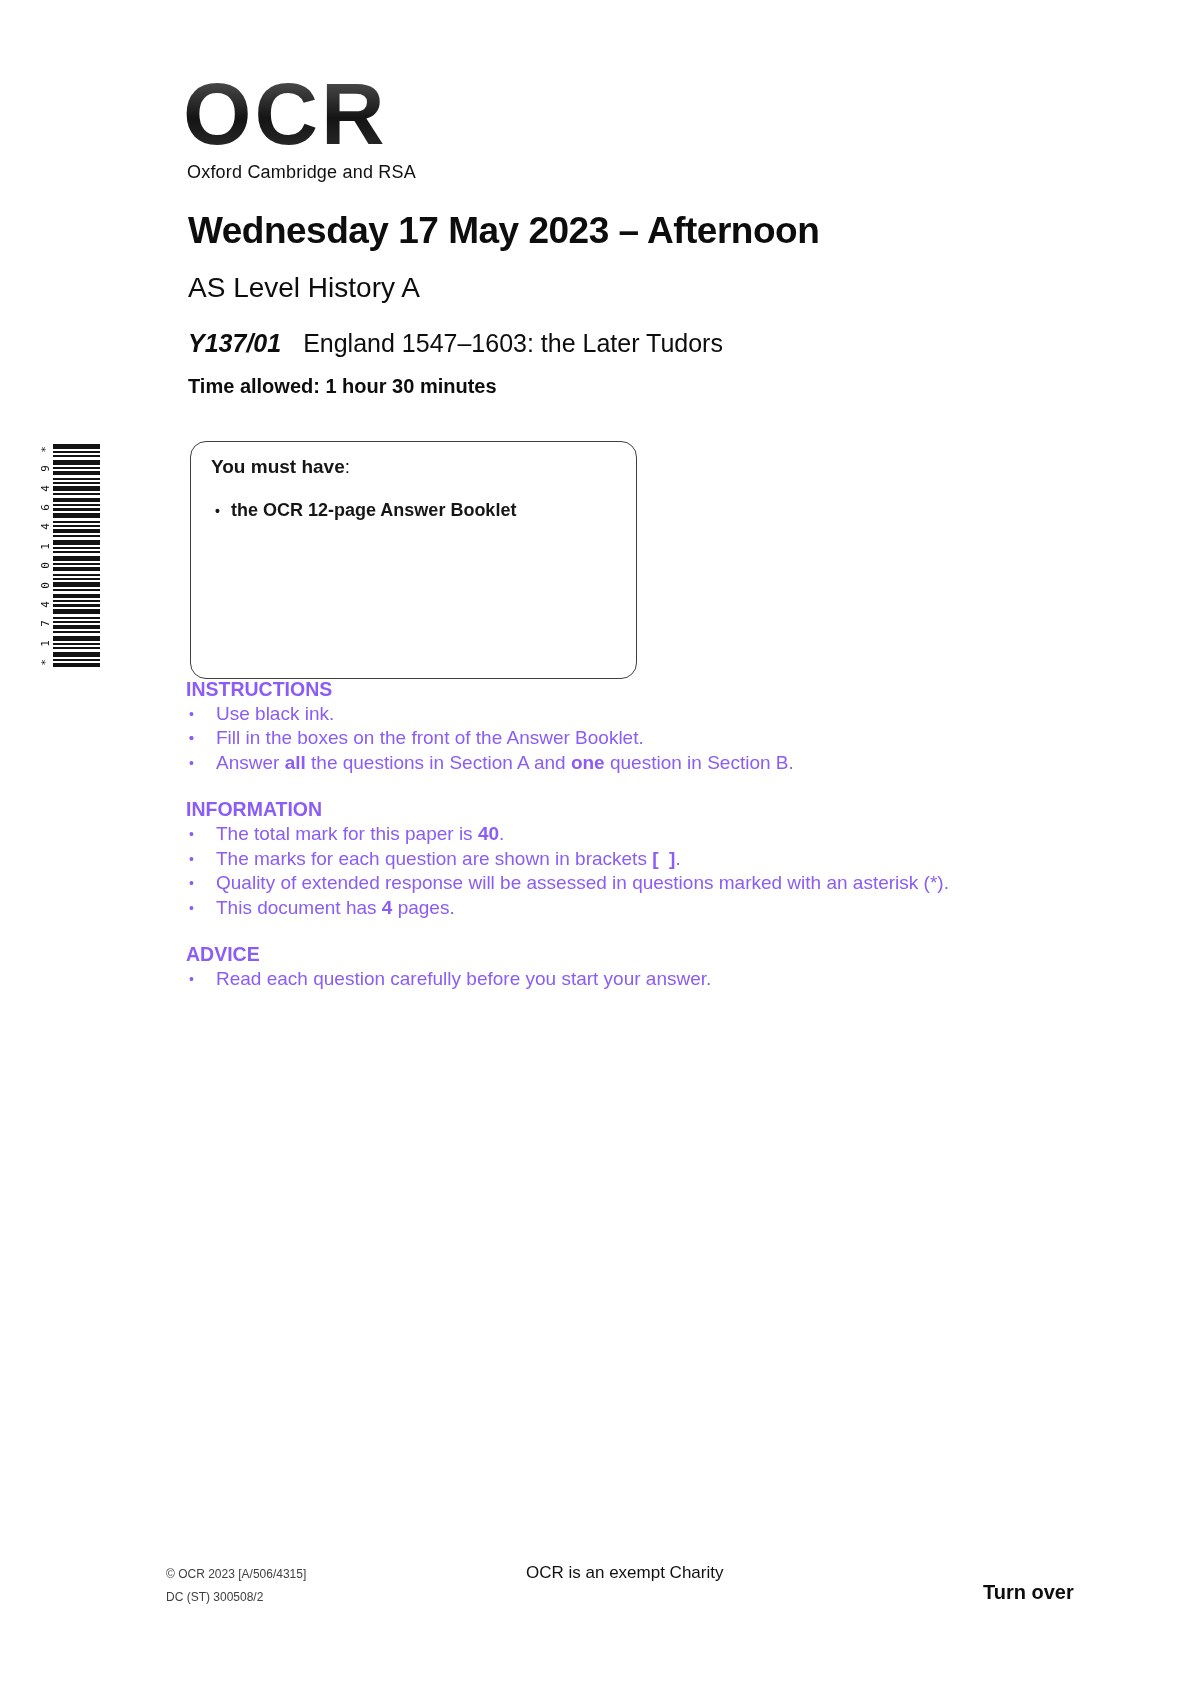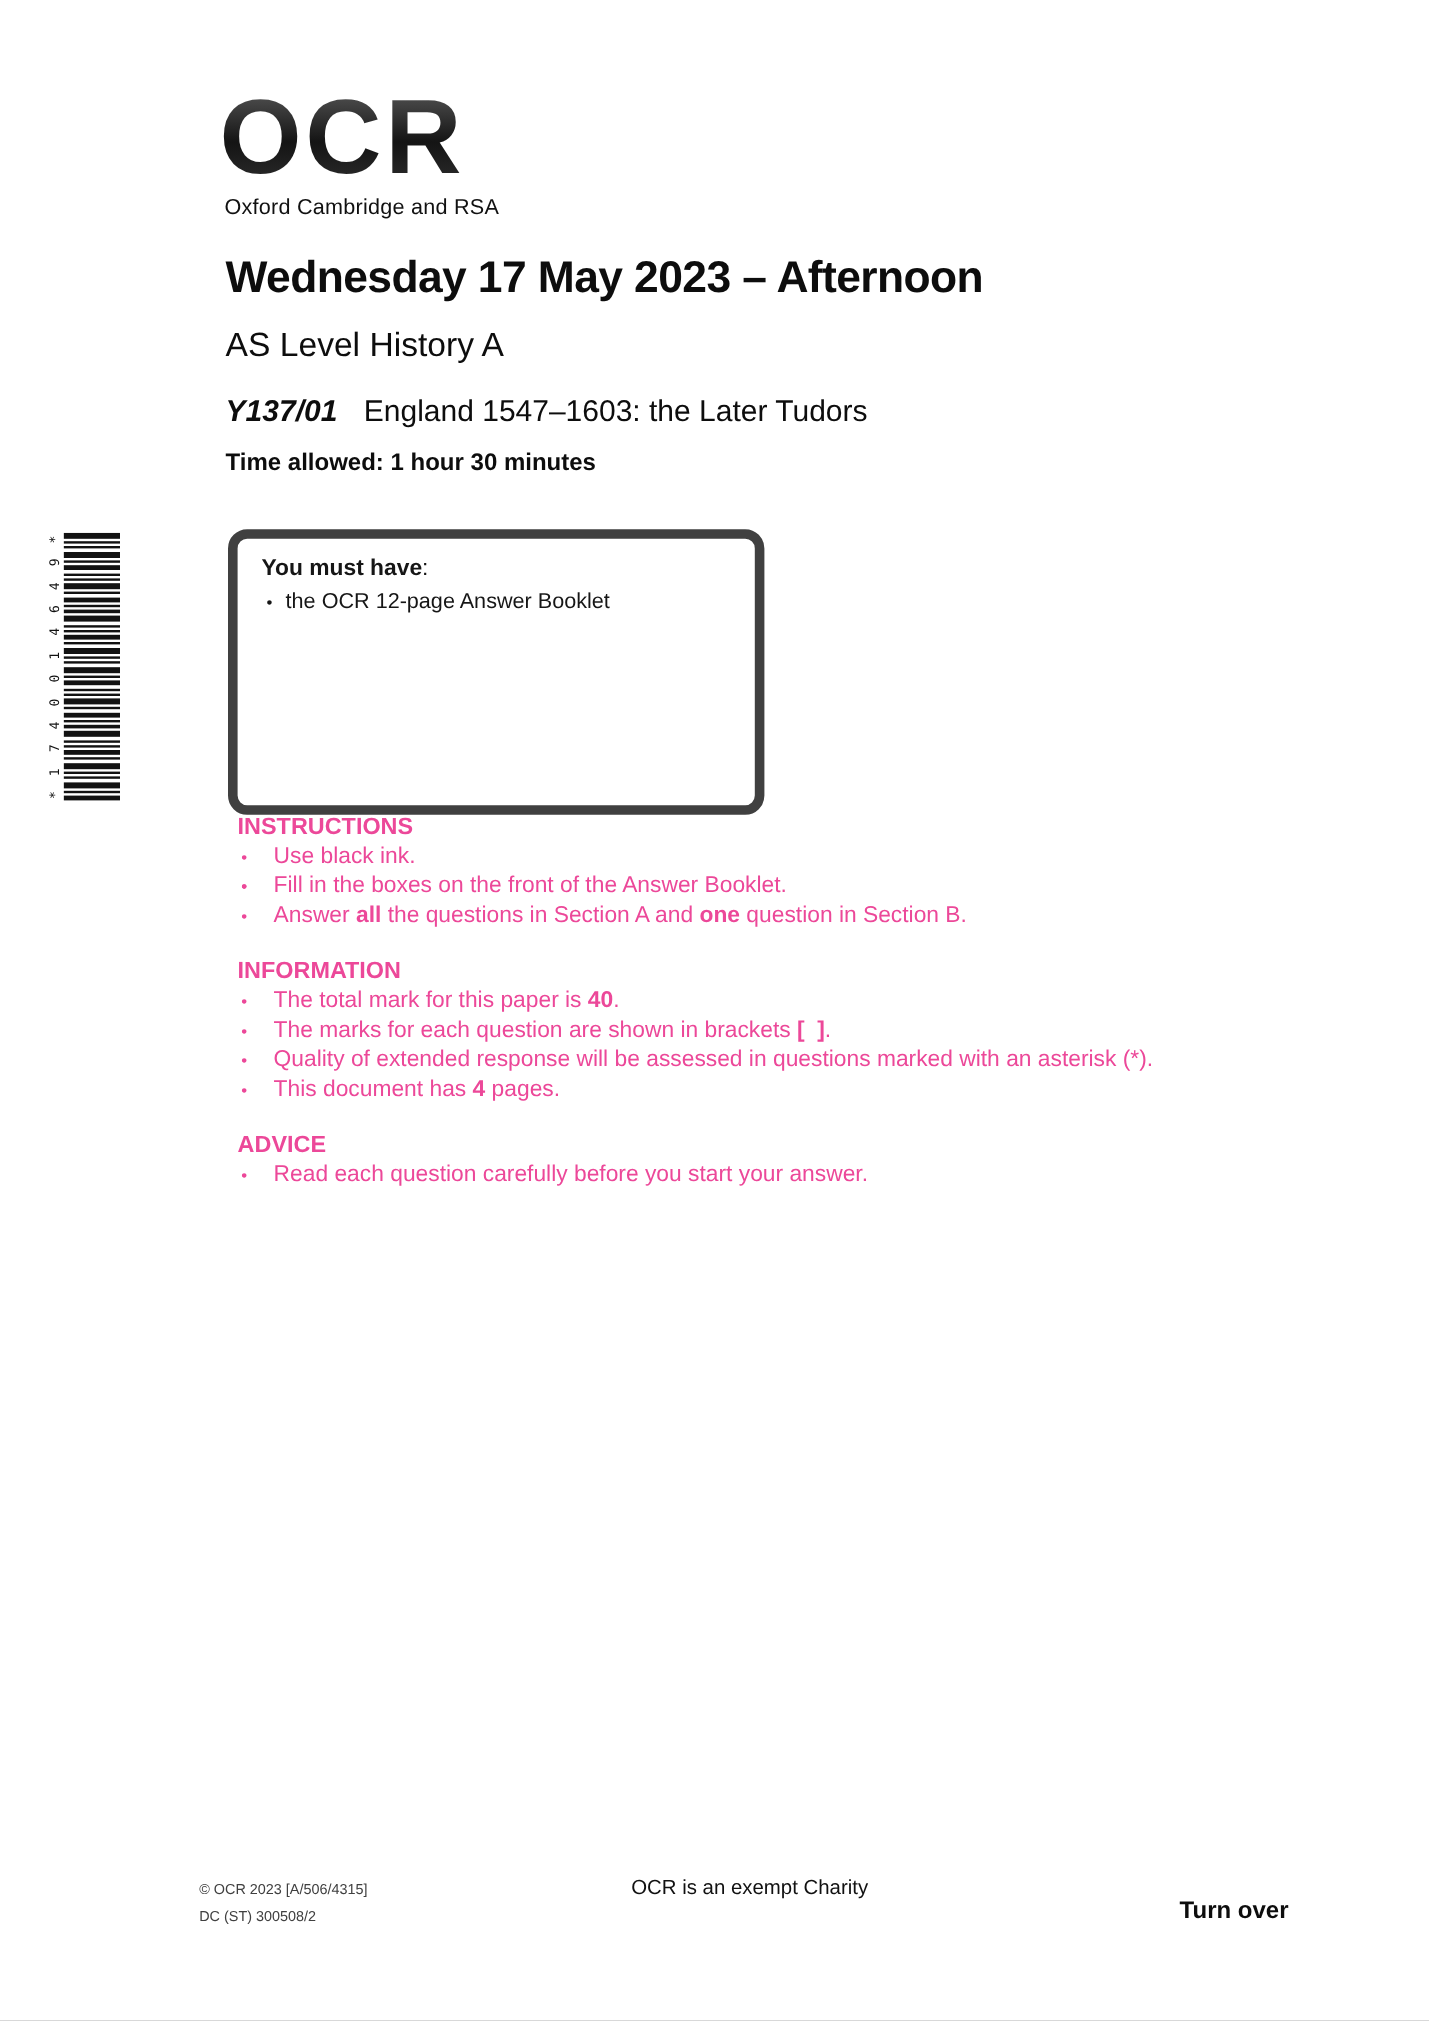--- a/index.html
+++ b/index.html
@@ -19,41 +19,41 @@
   .logo-sub{font-size:18px;color:#111;margin-top:4px;letter-spacing:.2px;padding-left:4px;}
   
   .title{position:absolute;left:188px;top:210px;font-size:37px;font-weight:bold;letter-spacing:-.5px;color:#0d0d0d;}
   .subtitle{position:absolute;left:188px;top:272px;font-size:28px;font-weight:normal;color:#0d0d0d;}
   .paper-line{position:absolute;left:188px;top:329px;font-size:25px;color:#0d0d0d;}
   .paper-line .code{font-weight:bold;margin-right:22px;font-style:italic;}
   .time-allowed{position:absolute;left:188px;top:375px;font-size:20px;font-weight:bold;color:#0d0d0d;}
   
   .must-box{
     position:absolute;left:190px;top:441px;width:447px;height:238px;
-    border:8px solid #404040;border-radius:16px;box-sizing:border-box;
+    border:1px solid #404040;border-radius:16px;box-sizing:border-box;
     padding:14px 20px;
   }
   .must-box .box-heading{font-size:19px;font-weight:normal;}
   .must-box .box-heading b{font-weight:bold;}
-  .box-list{list-style:none;margin:4px 0 0 0;padding:0;}
+  .box-list{list-style:none;margin:20px 0 0 0;padding:0;font-weight:bold;}
   .box-list li{font-size:18px;line-height:24px;padding-left:20px;position:relative;}
   .box-list li::before{content:"•";position:absolute;left:4px;font-size:14px;top:1px;}
   
   .barcode{position:absolute;left:38px;top:444px;height:224px;display:flex;}
   .barcode-chars{
     position:relative;width:15px;height:224px;display:flex;flex-direction:column;
     justify-content:space-between;align-items:center;
   }
   .barcode-chars span{
     font-family:"DejaVu Sans Mono","Liberation Mono",monospace;
     font-size:11px;line-height:11px;transform:rotate(-90deg);color:#111;
   }
   .barcode-bars{width:47px;height:224px;display:block;}
   
-  .content{position:absolute;left:198px;top:677px;width:852px;font-size:19px;line-height:24.6px;color:#ec4899;}
+  .content{position:absolute;left:186px;top:677px;width:852px;font-size:19px;line-height:24.6px;color:#8b5cf6;}
   .doc-section{margin:0 0 22px 0;}
   .section-heading{font-weight:bold;font-size:19.5px;}
   .bullet-list{list-style:none;margin:0;padding:0;}
   .bullet-list li{position:relative;padding-left:30px;}
   .bullet-list .dot{position:absolute;left:3px;top:0;font-size:14px;}
   .bullet-list .txt{white-space:pre-wrap;}
   
   .footer-left{position:absolute;left:166px;top:1563px;font-size:12px;line-height:23px;color:#404040;}
   .footer-center{position:absolute;left:526px;top:1563px;font-size:17px;color:#111;}
   .footer-right{position:absolute;left:983px;top:1581px;font-size:20px;font-weight:bold;color:#0d0d0d;}

